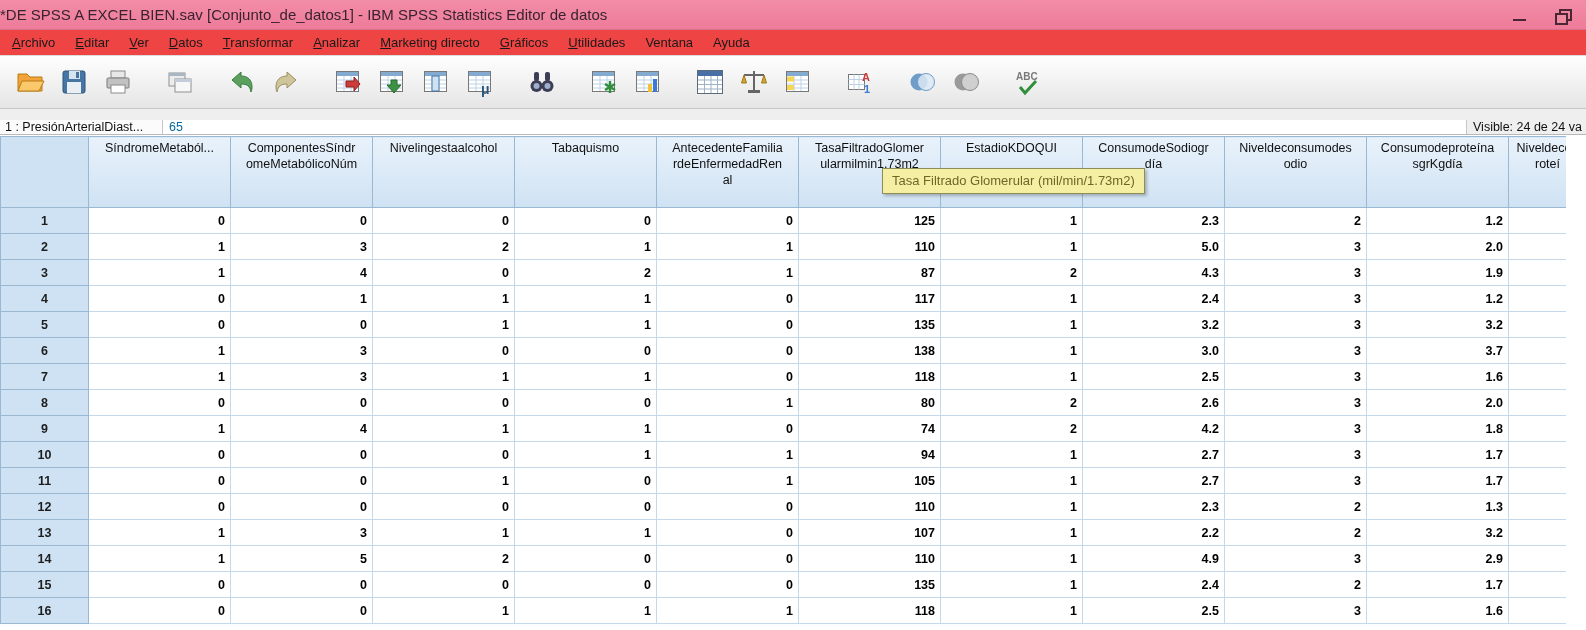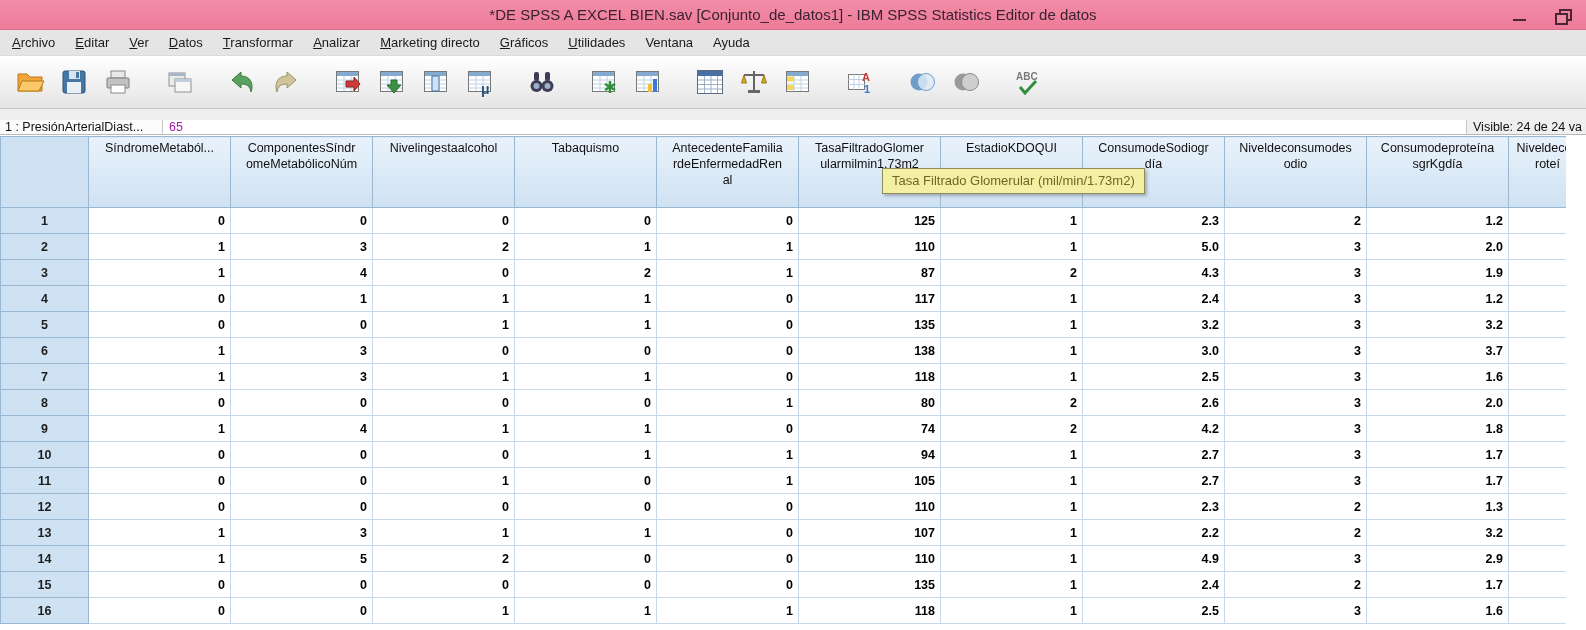--- a/index.html
+++ b/index.html
@@ -2,50 +2,50 @@
 <html style="--titlebar-top: #f28da7; --titlebar-bottom: #ee7b99; --header-bg: #cfe2f3; --grid-border: #9bb8d3; --cell-border: #c6d9ea; --tooltip-bg: #f5efa3; --tooltip-border: #8d8d58; --tooltip-text: #6d672a;"><head>
 <meta charset="utf-8">
 <style>
   * { margin:0; padding:0; box-sizing:border-box; }
   html,body { width:1586px; height:630px; overflow:hidden; background:#fff;
               font-family:"Liberation Sans", sans-serif; position:relative; }
 
   
   .titlebar { position:relative; height:30px;
               background:linear-gradient(var(--titlebar-top,#f28da7), var(--titlebar-bottom,#ee7b99));
-              display:flex; align-items:center; justify-content:center;
+              display:flex; align-items:center; justify-content:flex-start;
               border-bottom:1px solid #d96f8d; }
   .title { font-size:15px; color:#3a2230; }
   .win-controls { position:absolute; right:8px; top:3px; display:flex; gap:8px; }
   .win-btn { width:34px; height:24px; display:flex; align-items:center; justify-content:center; cursor:default; }
   .min-glyph { width:13px; height:2px; background:#4a2533; margin-top:9px; }
   .restore-glyph { position:relative; width:13px; height:12px; }
   .restore-glyph::before { content:""; position:absolute; left:4px; top:0; width:9px; height:8px; border:2px solid #4a2533; }
   .restore-glyph::after  { content:""; position:absolute; left:0; top:4px; width:9px; height:8px; border:2px solid #4a2533; background:#ef8aa3; }
 
   
-  .menubar { height:26px; background:#e5e5e5; border-bottom:1px solid #dcdcdc;
+  .menubar { height:26px; background:#ef4444; border-bottom:1px solid #dcdcdc;
              display:flex; align-items:center; padding-left:2px; }
   .menu-item { font-size:13px; color:#1a1a1a; padding:4px 10px; cursor:default; white-space:nowrap; }
 
   
   .toolbar { height:53px; background:linear-gradient(#ffffff,#e5e5e5); border-bottom:1px solid #c6c6c6;
              display:flex; align-items:center; padding-left:8px; }
   .tb-btn { width:44px; height:44px; display:flex; align-items:center; justify-content:center; border-radius:3px; }
   .tb-btn.gap { margin-left:18px; }
   .tb-btn svg { display:block; }
 
   
   .cellref { height:26px; display:flex; align-items:flex-end; background:#efefef;
              border-bottom:1px solid #b9b9b9; font-size:12.5px; }
   .cellref-label { width:163px; background:#fbfbfb; border-right:1px solid #c6c6c6;
                    display:flex; align-items:center; padding-left:5px;
                    white-space:nowrap; overflow:hidden; color:#111; }
   .cell-editor { flex:1; background:#ffffff; display:flex; align-items:center;
-                 padding-left:6px; color:#a21caf;margin-top:20px; }
+                 padding-left:6px; color:#0369a1;margin-top:20px; }
   .visible-info { width:120px; background:#efefef; border-left:1px solid #c6c6c6;
                   display:flex; align-items:center; padding-left:6px;
                   white-space:nowrap; overflow:hidden; color:#111; }
 
   
   .grid-wrap { position:absolute; left:0; top:136px; width:1566px; height:494px;
                overflow:hidden; background:#fff; }
   table { border-collapse:collapse; table-layout:fixed; }
   th, td { overflow:hidden; white-space:nowrap; }
   th.corner { background:var(--header-bg,#cfe2f3); border:1px solid var(--grid-border,#9bb8d3); }

